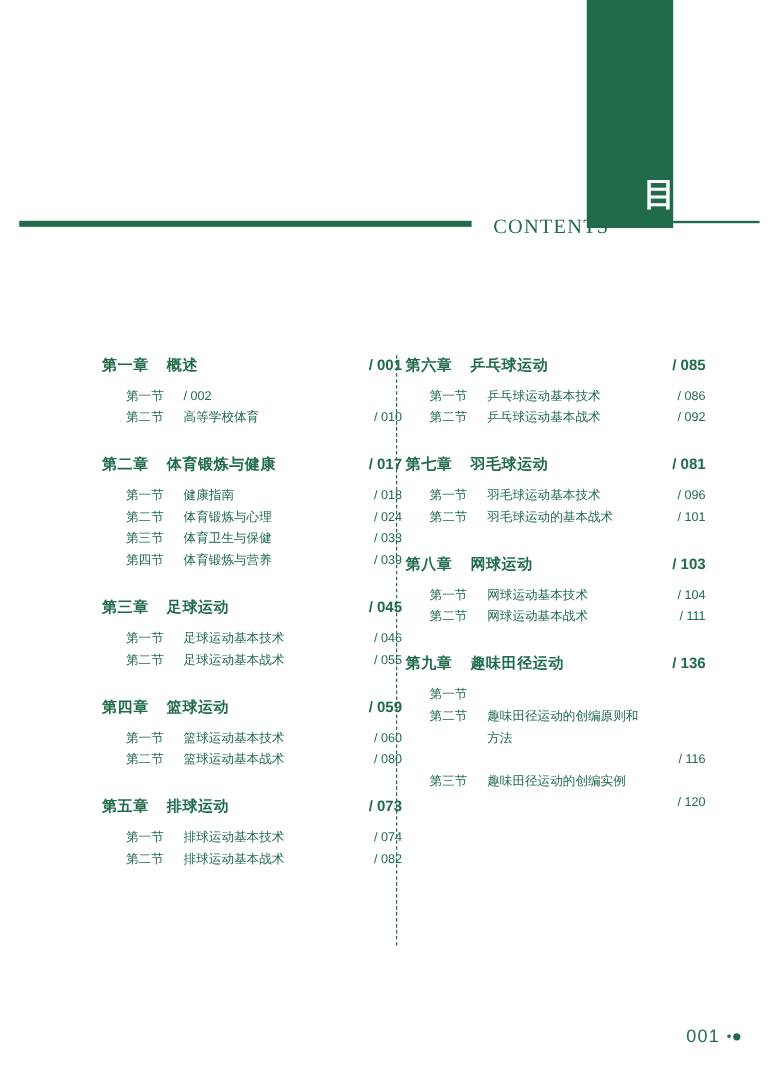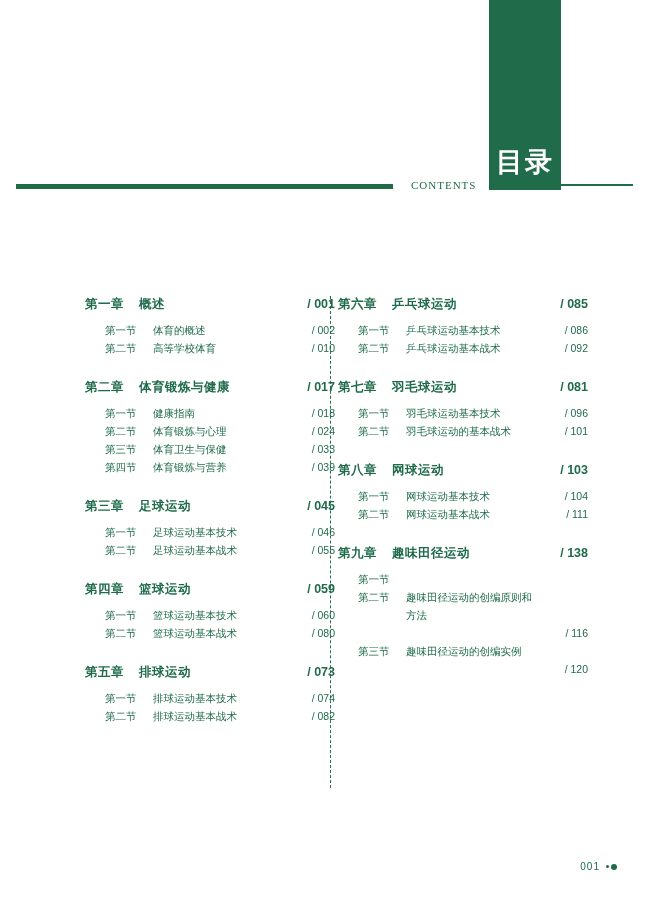--- a/index.html
+++ b/index.html
@@ -29,20 +29,21 @@
     position: absolute;
     left: 489px;
     top: 146px;
     width: 72px;
     text-align: center;
     color: #ffffff;
     font-size: 27px;
     font-weight: bold;
     letter-spacing: 2px;
     line-height: 32px;
+    padding-left: 40px;
   }
   .header-rule {
     position: absolute;
     left: 16px;
     top: 184px;
     width: 377px;
     height: 5px;
     background: #1f6b4a;
   }
   .header-rule-right {
@@ -51,21 +52,21 @@
     top: 184px;
     width: 72px;
     height: 2px;
     background: #1f6b4a;
   }
   .header-contents {
     position: absolute;
     left: 411px;
     top: 179px;
     font-family: "Liberation Serif", serif;
-    font-size: 11px;
+    font-size: 17px;
     letter-spacing: 1px;
     color: #1f6b4a;
   }
 
   
   .toc {
     position: absolute;
     left: 0;
     top: 296px;
     width: 591px;
@@ -148,21 +149,21 @@
   }
 
   
   .footer {
     position: absolute;
     right: 32px;
     bottom: 32px;
     display: flex;
     align-items: center;
     gap: 6px;
-    font-size: 10px;
+    font-size: 15px;
     color: #1f6b4a;
     letter-spacing: 1px;
   }
   .footer .dots {
     display: flex;
     align-items: center;
     gap: 2px;
   }
   .footer .dot-sm {
     width: 3px; height: 3px; border-radius: 50%;
@@ -187,21 +188,20 @@
 
   <div class="col col-left">
 
     <div class="chapter">
       <span class="num">第一章</span>
       <span class="title">概述</span>
       <span class="page">/ 001</span>
     </div>
     <div class="section">
       <span class="num">第一节</span>
-      <span class="title">体育的概述</span>
       <span class="page">/ 002</span>
     </div>
     <div class="section">
       <span class="num">第二节</span>
       <span class="title">高等学校体育</span>
       <span class="page">/ 010</span>
     </div>
 
     <div class="chapter">
       <span class="num">第二章</span>
@@ -324,21 +324,21 @@
     </div>
     <div class="section">
       <span class="num">第二节</span>
       <span class="title">网球运动基本战术</span>
       <span class="page">/ 111</span>
     </div>
 
     <div class="chapter">
       <span class="num">第九章</span>
       <span class="title">趣味田径运动</span>
-      <span class="page">/ 138</span>
+      <span class="page">/ 136</span>
     </div>
 
     <div class="sect-2line">
       <span class="num">第一节</span>
     </div>
 
     <div class="sect-2line">
       <span class="num">第二节</span>
       <span class="body">
         <span class="line1">趣味田径运动的创编原则和</span>

